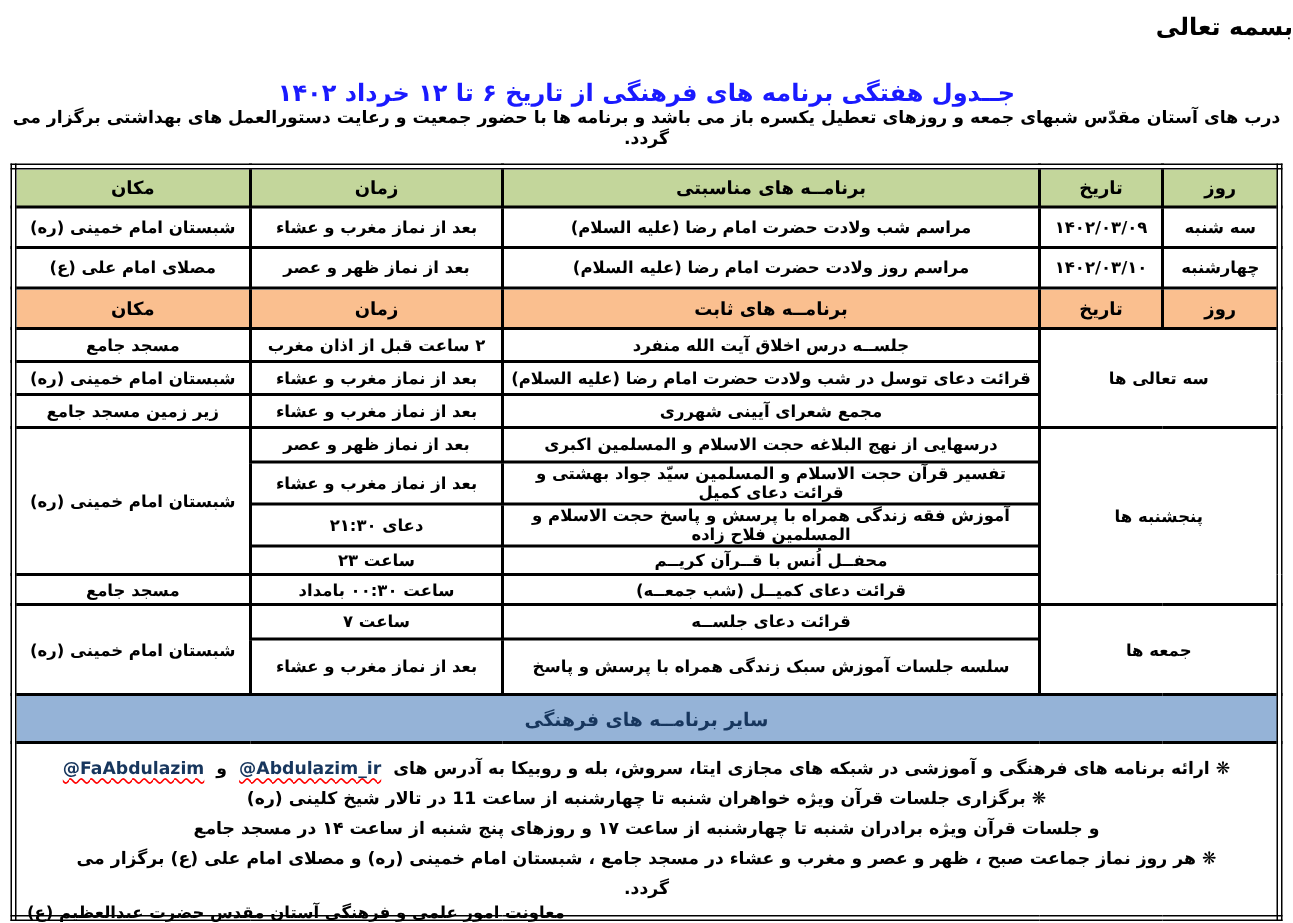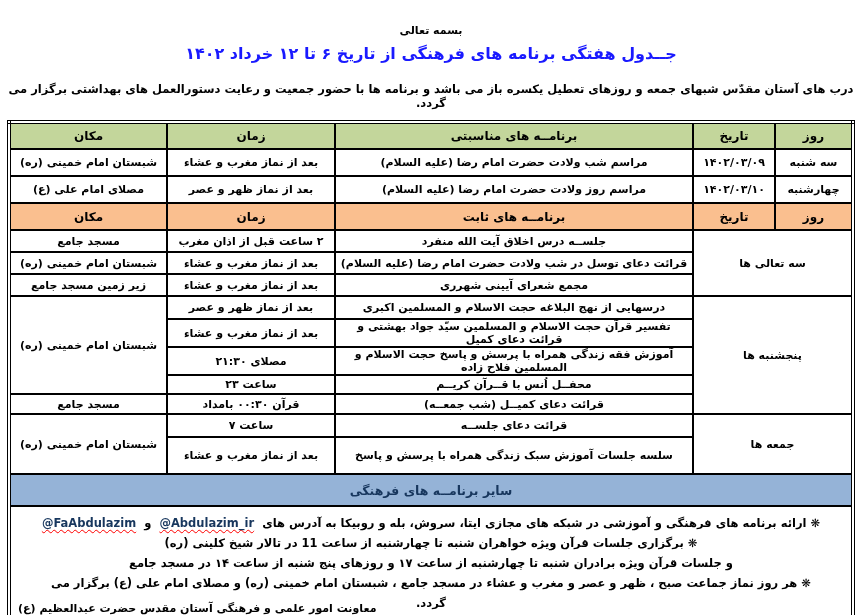--- a/index.html
+++ b/index.html
@@ -1,23 +1,23 @@
 <!DOCTYPE html>
 <html lang="fa" dir="rtl"><head>
 <meta charset="utf-8">
 <style>
   html,body{margin:0;padding:0;}
   body{
     width:862px;height:615px;background:#ffffff;
     font-family:"DejaVu Sans", sans-serif;
     font-weight:bold;direction:rtl;position:relative;overflow:hidden;
   }
-  .bismillah{ text-align:center; font-size:11px; color:#000; padding-top:24px; }
-  .title{ text-align:center; font-size:16px; color:#1a1aff; margin-top:7px; letter-spacing:0; }
-  .subtitle{ text-align:center; font-size:11.5px; color:#000; margin-top:19px; }
+  .bismillah{ text-align:right; font-size:16px; color:#000; padding-top:8px; }
+  .title{ text-align:center; font-size:16px; color:#1a1aff; margin-top:25px; letter-spacing:0; }
+  .subtitle{ text-align:center; font-size:11.5px; color:#000; margin-top:0; }
 
   table.sched{
     width:846px; margin:10px auto 0; border-collapse:collapse;
     border:4px double #000; table-layout:fixed;
   }
   .sched td{
     border:2px solid #000; text-align:center; vertical-align:middle;
     font-size:11px; color:#000; padding:0 3px; overflow:hidden;margin-top:20px;
   }
   .hdr-green td{ background:#c3d69b; font-size:12px; }
@@ -103,29 +103,29 @@
     <td>درسهایی از نهج البلاغه حجت الاسلام و المسلمین اکبری</td>
     <td>بعد از نماز ظهر و عصر</td>
     <td rowspan="4">شبستان امام خمینی (ره)</td>
   </tr>
   <tr style="height:23px">
     <td>تفسیر قرآن حجت الاسلام و المسلمین سیّد جواد بهشتی و قرائت دعای کمیل</td>
     <td>بعد از نماز مغرب و عشاء</td>
   </tr>
   <tr style="height:23px">
     <td>آموزش فقه زندگی همراه با پرسش و پاسخ حجت الاسلام و المسلمین فلاح زاده</td>
-    <td>مصلای ۲۱:۳۰</td>
+    <td>دعای ۲۱:۳۰</td>
   </tr>
   <tr style="height:19px">
     <td>محفــل اُنس با قــرآن کریــم</td>
     <td>ساعت ۲۳</td>
   </tr>
   <tr style="height:20px">
     <td>قرائت دعای کمیــل (شب جمعــه)</td>
-    <td>قرآن ۰۰:۳۰ بامداد</td>
+    <td>ساعت ۰۰:۳۰ بامداد</td>
     <td>مسجد جامع</td>
   </tr>
 
   <tr style="height:23px">
     <td colspan="2" rowspan="2">جمعه ها</td>
     <td>قرائت دعای جلســه</td>
     <td>ساعت ۷</td>
     <td rowspan="2">شبستان امام خمینی (ره)</td>
   </tr>
   <tr style="height:37px">

